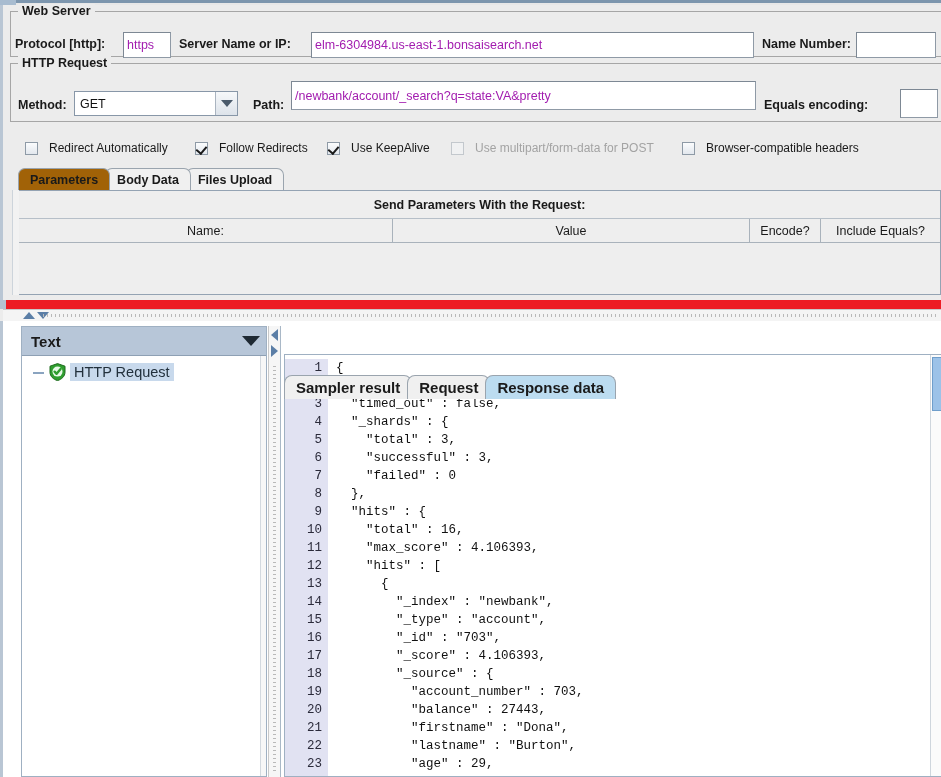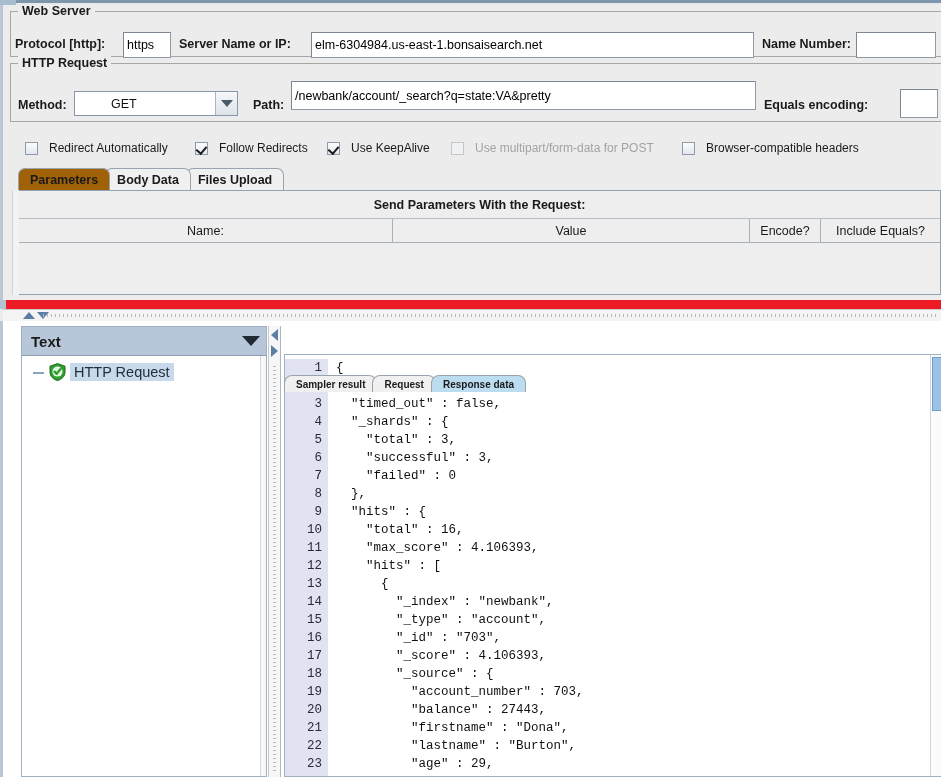--- a/index.html
+++ b/index.html
@@ -52,35 +52,35 @@
     line-height: 1;
   }
 
   .field {
     background: #ffffff;
     border: 1px solid #8f9aa6;
     border-top-color: #7d8894;
     border-left-color: #7d8894;
     font-family: "Liberation Sans", sans-serif;
     font-size: 12.5px;
-    color: #000000;
+    color: #a21caf;
     padding: 12px 3px;
     box-sizing: border-box;
     display: flex; align-items: center;
     overflow: hidden;
     white-space: nowrap;
   }
 
   
   .combo {
     position: absolute;
     box-sizing: border-box;
     border: 1px solid #8897a8;
     background: #ffffff;
-    display: flex; align-items: center; padding-left: 31px;
+    display: flex; align-items: center;
   }
   .combo .combo-val {
     flex: 1; padding-left: 5px; font-size: 12.5px; color: #111;
     white-space: nowrap; overflow: hidden;
   }
   .combo .combo-btn {
     width: 21px; align-self: stretch;
     background: linear-gradient(#f6f8fa, #dde3ea);
     border-left: 1px solid #aab4c0;
     display: flex; align-items: center; justify-content: center;
@@ -266,24 +266,24 @@
   }
   .vsplit .tri-l { top: 3px; border-right: 7px solid #5b7ea6; }
   .vsplit .tri-r { top: 19px; border-left: 7px solid #5b7ea6; }
 
   
   .result-panel {
     position: absolute; left: 277px; top: 5px; right: 0; height: 451px;
   }
   .rtabs { position: absolute; left: 4px; top: 4px; display: flex; align-items: flex-end; }
   .rtab {
-    height: 17px; box-sizing: border-box;
+    height: 24px; box-sizing: border-box;
     padding: 0 11px;
     display: flex; align-items: center;
-    font-size: 10px; font-weight: bold; color: #1a1a1a;
+    font-size: 15px; font-weight: bold; color: #1a1a1a;
     background: #f0f0f0;
     border: 1px solid #9aa4ae;
     border-bottom: none;
     border-radius: 8px 8px 0 0;
     margin-right: -5px;
     white-space: nowrap;
   }
   .rtab.sel { background: #bcdcf0; z-index: 5; margin-top: 45px; }
   .rtab.r2 { z-index: 3; } .rtab.r3 { z-index: 4; }
 

